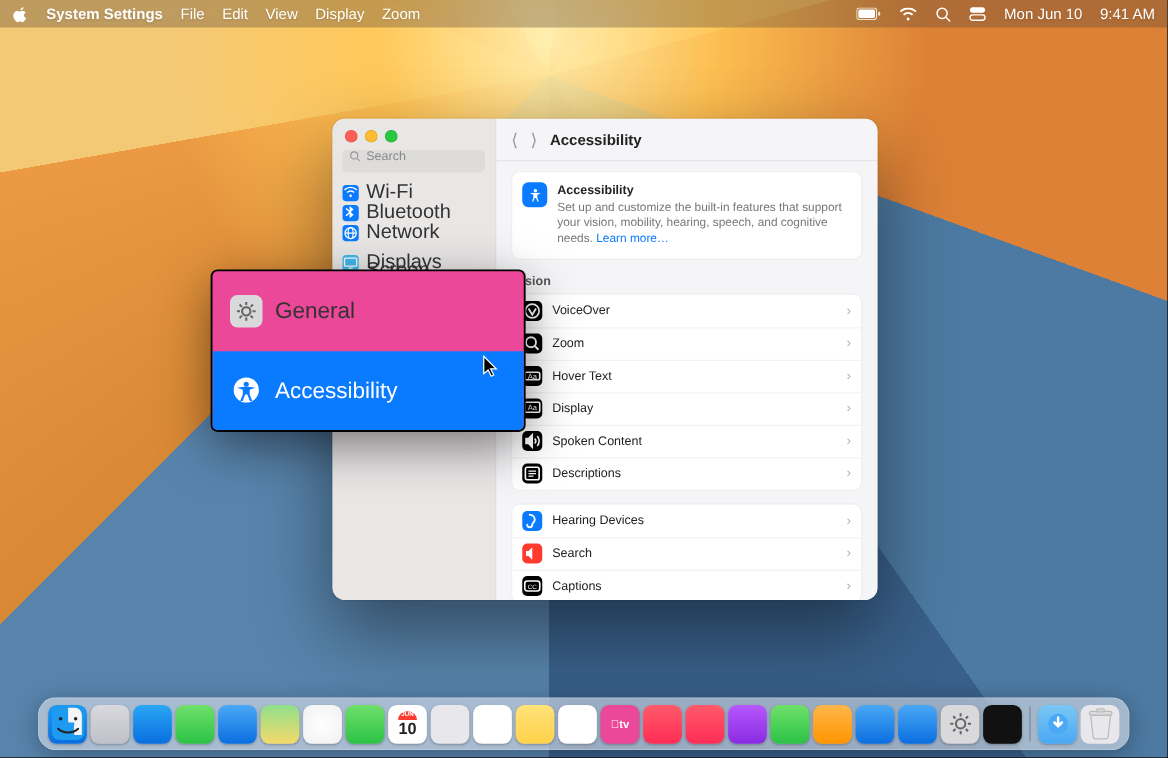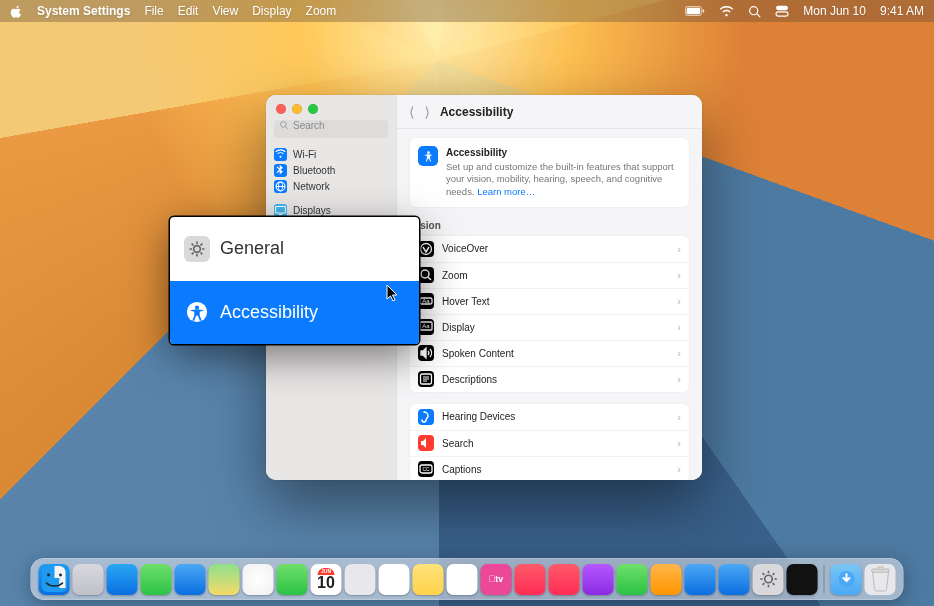--- a/index.html
+++ b/index.html
@@ -51,21 +51,21 @@
   }
   .win-body { display:flex; flex:1; min-height:0; }
   .sidebar { width:130px; background:#e9e6e6; display:flex; flex-direction:column; }
   .traffic { display:flex; gap:6px; padding:9px 10px 6px; }
   .tl { width:10px; height:10px; border-radius:50%; box-shadow: inset 0 0 0 0.5px rgba(0,0,0,0.15); }
   .tl.r{background:#ff5f57;} .tl.y{background:#febc2e;} .tl.g{background:#28c840;}
   .search { margin:0 8px 6px; height:18px; background:#dedbdb; border-radius:4px; display:flex; align-items:flex-start; padding:0 5px; gap:4px; color:#8a8a8a; }
   .search svg{flex:0 0 auto;}
   .search span{font-size:10px;}
   .side-list { flex:1; overflow:auto; padding:2px 0; }
-  .side-item { display:flex; align-items:center; gap:6px; padding:2px 8px; height:16px; font-size:10px; color:#333; cursor:default; }
+  .side-item { display:flex; align-items:center; gap:6px; padding:2px 8px; height:16px; font-size:16px; color:#333; cursor:default; }
   .side-item .sic { width:13px; height:13px; border-radius:3px; display:flex; align-items:center; justify-content:center; flex-shrink:0; }
 
   .main {
     flex:1; display:flex; flex-direction:column; background:#f5f5f7;
     border-left:1px solid rgba(0,0,0,0.08);
   }
   .toolbar { height:34px; display:flex; align-items:center; gap:10px; padding:0 12px; border-bottom:1px solid rgba(0,0,0,0.06); }
   .navbtn { color:#9a9a9e; font-size:14px; cursor:default; }
   .title { font-weight:700; font-size:12px; color:#222; }
   .content { flex:1; overflow:auto; padding:8px 12px 12px; }
@@ -78,21 +78,21 @@
   .section-label { font-size:10px; font-weight:700; color:#555; margin:6px 2px 4px; }
   .group { background:#fff; border:1px solid rgba(0,0,0,0.06); border-radius:7px; overflow:hidden; margin-bottom:10px; }
   .row { display:flex; align-items:center; gap:8px; padding:6px 8px; height:26px; font-size:10px; color:#222; border-top:1px solid rgba(0,0,0,0.05); cursor:default; }
   .row:first-child{border-top:none;}
   .row .ric { width:16px; height:16px; border-radius:4px; display:flex; align-items:center; justify-content:center; flex-shrink:0; }
   .row .chev { margin-left:auto; color:#b0b0b5; font-size:11px; }
 
   
   .callout {
     position:absolute; top:217px; left:170px; width:249px; height:127px;
-    background:#ffffff; border-radius:4px;
+    background:#ec4899; border-radius:4px;
     box-shadow: 0 12px 40px rgba(0,0,0,0.5), 0 0 0 1.5px #000;
     overflow:hidden; display:flex; flex-direction:column;
   }
   .callout .crow { flex:1; display:flex; align-items:center; gap:10px; padding:0 14px; font-size:18px; color:#333; cursor:default; }
   .callout .crow .cicon { width:26px; height:26px; border-radius:6px; display:flex; align-items:center; justify-content:center; }
   .callout .crow.sel { background:#0a7aff; color:#fff; }
   .cursor { position:absolute; top:284px; left:386px; pointer-events:none; }
 
   
   .dock {
@@ -432,21 +432,21 @@
     <div class="dicon" style="background: linear-gradient(rgb(216, 216, 222), rgb(192, 192, 200));"></div>
     <div class="dicon" style="background: linear-gradient(rgb(42, 167, 245), rgb(10, 110, 224));"></div>
     <div class="dicon" style="background: linear-gradient(rgb(111, 224, 106), rgb(43, 194, 69));"></div>
     <div class="dicon" style="background: linear-gradient(rgb(74, 168, 245), rgb(10, 110, 224));"></div>
     <div class="dicon" style="background: linear-gradient(rgb(143, 224, 138), rgb(245, 217, 106));"></div>
     <div class="dicon" style="background: radial-gradient(circle, rgb(255, 255, 255), rgb(240, 240, 242));"></div>
     <div class="dicon" style="background: linear-gradient(rgb(111, 224, 106), rgb(43, 194, 69));"></div>
     <div class="dicon" style="background: rgb(255, 255, 255);">
       <div style="font-size:6px;font-weight:700;color:#ff3b30;line-height:1;text-align:center;border-radius:3px;">
         <div style="background:#ff3b30;color:#fff;font-size:5px;padding:1px 0;border-radius:7px 7px 0 0;">JUN</div>
-        <div style="font-size:16px;color:#222;">10</div>
+        <div style="font-size:13px;color:#222;">10</div>
       </div>
     </div>
     <div class="dicon" style="background: rgb(232, 232, 236);"></div>
     <div class="dicon" style="background: rgb(255, 255, 255);"></div>
     <div class="dicon" style="background: linear-gradient(rgb(255, 226, 122), rgb(255, 210, 74));"></div>
     <div class="dicon" style="background: rgb(255, 255, 255);"></div>
     <div class="dicon" style="background: #ec4899;">
       <span style="color:#fff;font-size:9px;font-weight:700;">tv</span>
     </div>
     <div class="dicon" style="background: linear-gradient(rgb(255, 90, 106), rgb(255, 45, 85));"></div>

